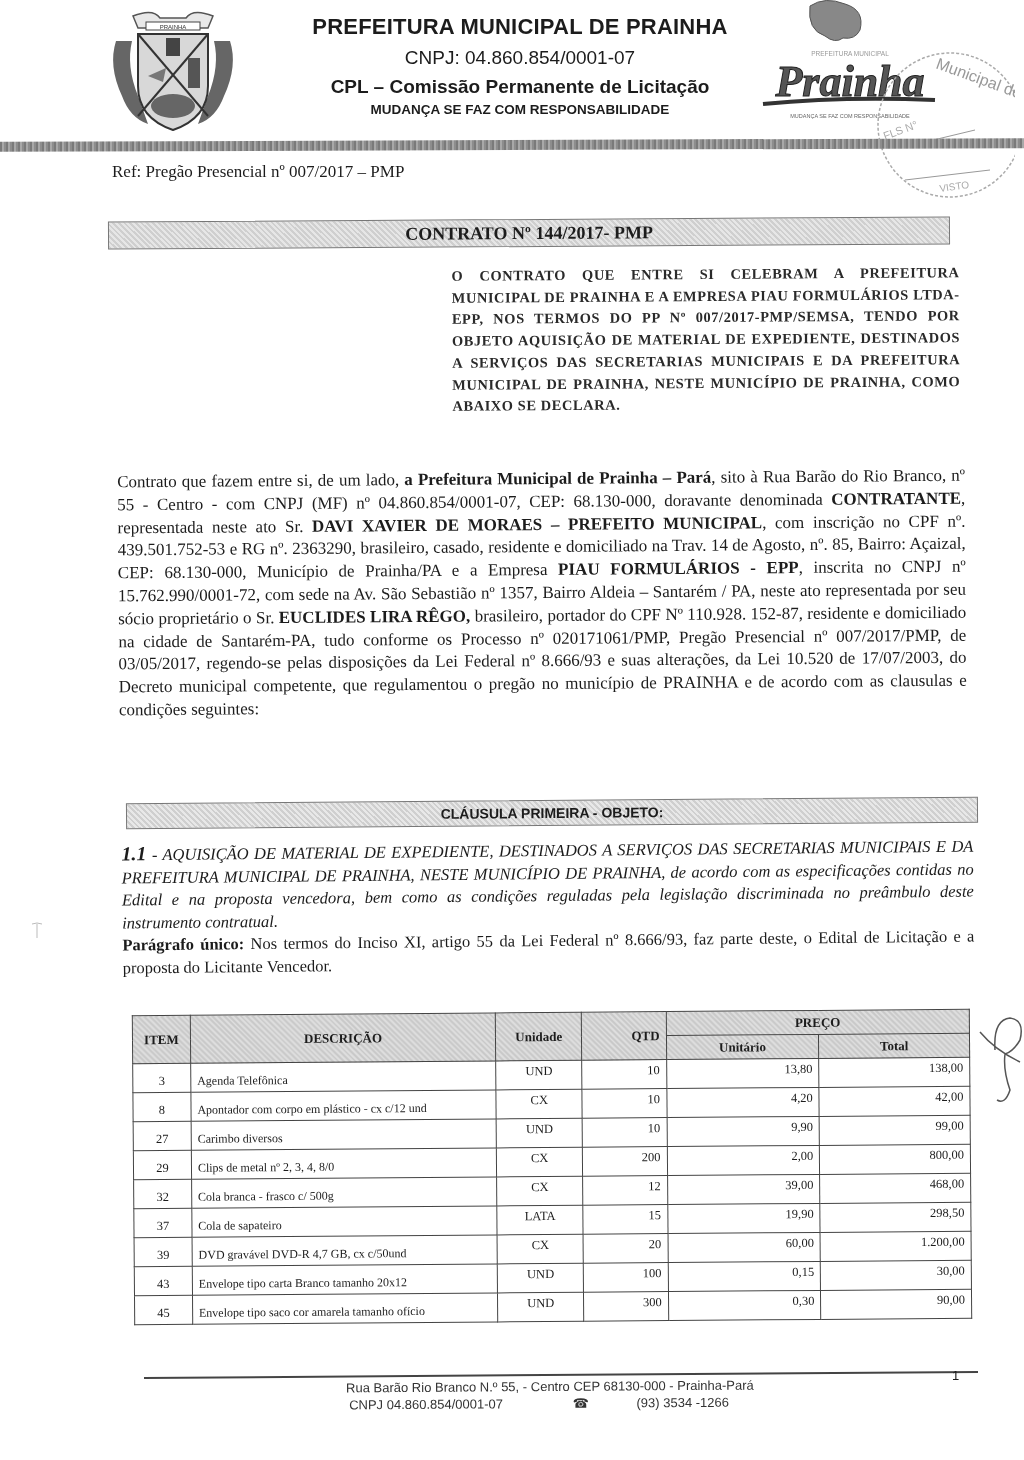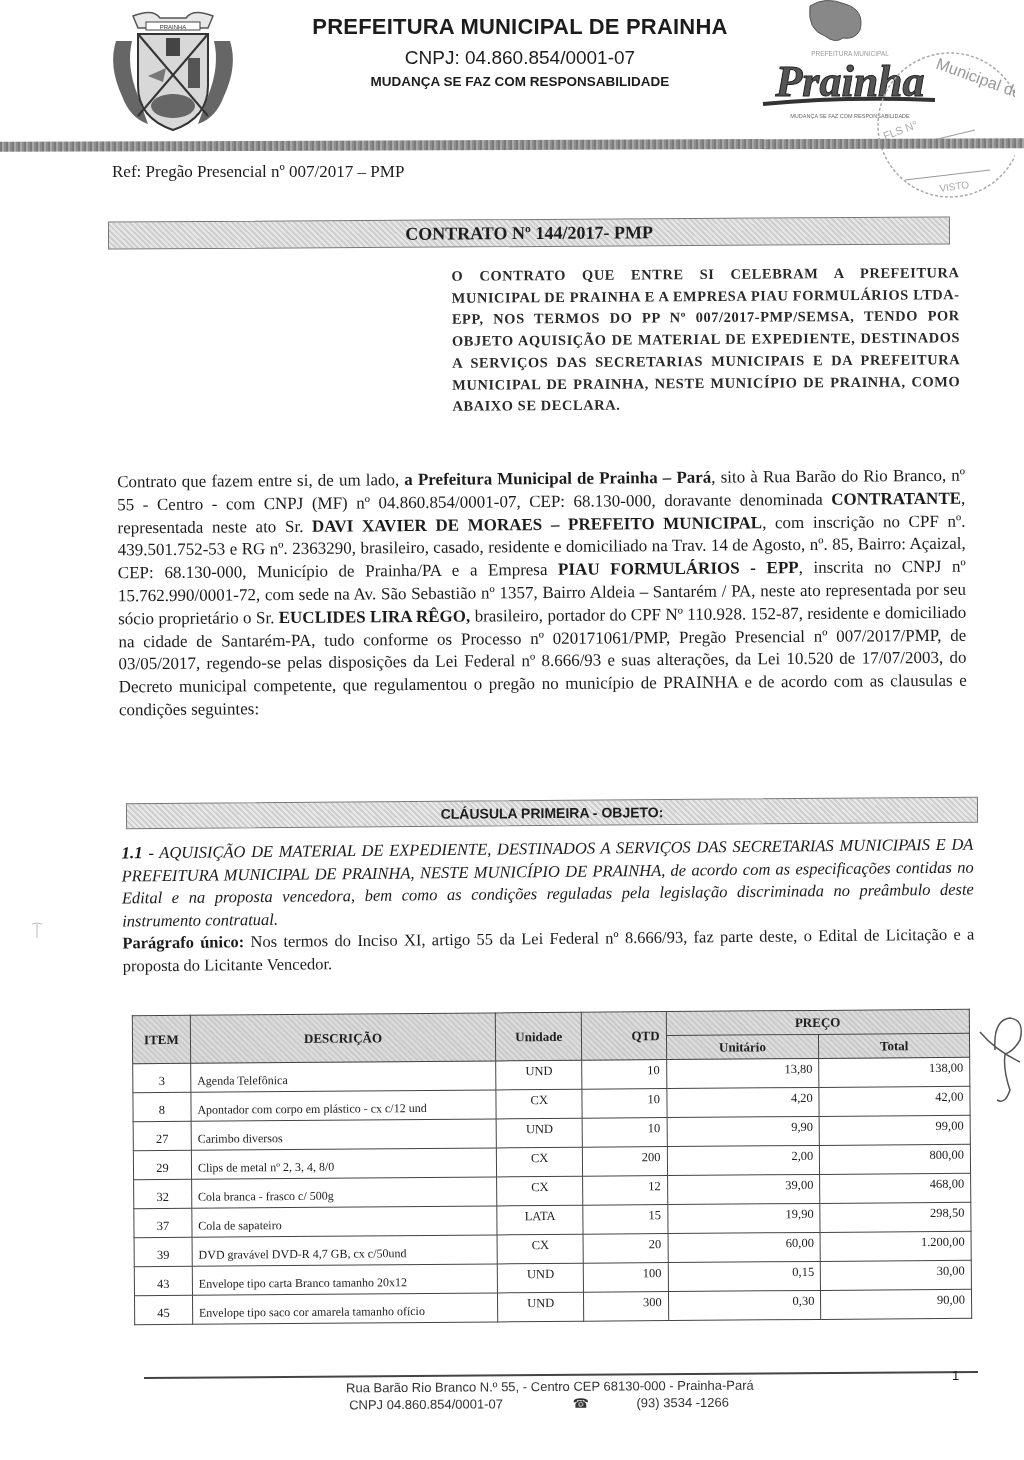--- a/index.html
+++ b/index.html
@@ -44,21 +44,21 @@
     background: repeating-linear-gradient(45deg, #cfcfcf 0 2px, #e8e8e8 2px 4px);
     border: 1px solid #777; transform: rotate(-0.45deg);
     text-align: center; font-family: "Liberation Sans", "DejaVu Sans", sans-serif;
     font-size: 14px; font-weight: bold; line-height: 24px;
   }
   .clause-body {
     left: 122px; top: 838px; width: 852px; font-size: 16.5px; line-height: 22.5px;
     text-align: justify; transform: rotate(-0.6deg);
   }
   .clause-body .it { font-style: italic; }
-  .clause-body .num { font-weight: bold; font-style: italic; font-size: 17px; }
+  .clause-body .num { font-weight: bold; font-style: italic; font-size: 20px; }
   
   .tbl-wrap { left: 133px; top: 1012px; width: 838px; transform: rotate(-0.45deg); }
   table { border-collapse: collapse; width: 100%; font-size: 12.5px; }
   th, td { border: 1.4px solid #444; padding: 0 6px; height: 23px; }
   thead th {
     background: repeating-linear-gradient(45deg, #c9c9c9 0 2px, #dedede 2px 4px);
     font-weight: bold; font-size: 13px;
   }
   .c-item { width: 46px; text-align: center; margin-top: 32px; }
   .c-desc { width: 316px; text-align: left; }
@@ -98,20 +98,21 @@
     <rect x="58" y="32" width="14" height="18" fill="#444"></rect>
     <rect x="80" y="52" width="12" height="30" fill="#555"></rect>
     <path d="M40 70 L58 62 L55 76 Z" fill="#777"></path>
     <ellipse cx="65" cy="100" rx="22" ry="12" fill="#666"></ellipse>
   </svg>
 </div>
 
 <div class="abs hdr">
   <div class="t1">PREFEITURA MUNICIPAL DE PRAINHA</div>
   <div class="t2">CNPJ: 04.860.854/0001-07</div>
+  <div class="t3">CPL – Comissão Permanente de Licitação</div>
   <div class="t4">MUDANÇA SE FAZ COM RESPONSABILIDADE</div>
 </div>
 
 <div class="abs logo">
   <svg width="190" height="130" viewBox="0 0 190 130">
     <path d="M55 6 Q70 -4 90 4 Q110 10 105 30 Q100 40 88 38 Q80 44 70 36 Q52 30 55 6 Z" fill="#888" stroke="#555"></path>
     <text x="95" y="56" font-size="6.5" text-anchor="middle" fill="#999" font-family="Liberation Sans, sans-serif">PREFEITURA MUNICIPAL</text>
     <text x="95" y="96" font-size="44" font-style="italic" font-weight="bold" text-anchor="middle" fill="#555" stroke="#222" stroke-width="1" font-family="Liberation Serif, serif">Prainha</text>
     <path d="M8 104 Q90 96 180 100" stroke="#333" stroke-width="4" fill="none"></path>
     <text x="95" y="118" font-size="5.5" text-anchor="middle" fill="#666" font-family="Liberation Sans, sans-serif">MUDANÇA SE FAZ COM RESPONSABILIDADE</text>

